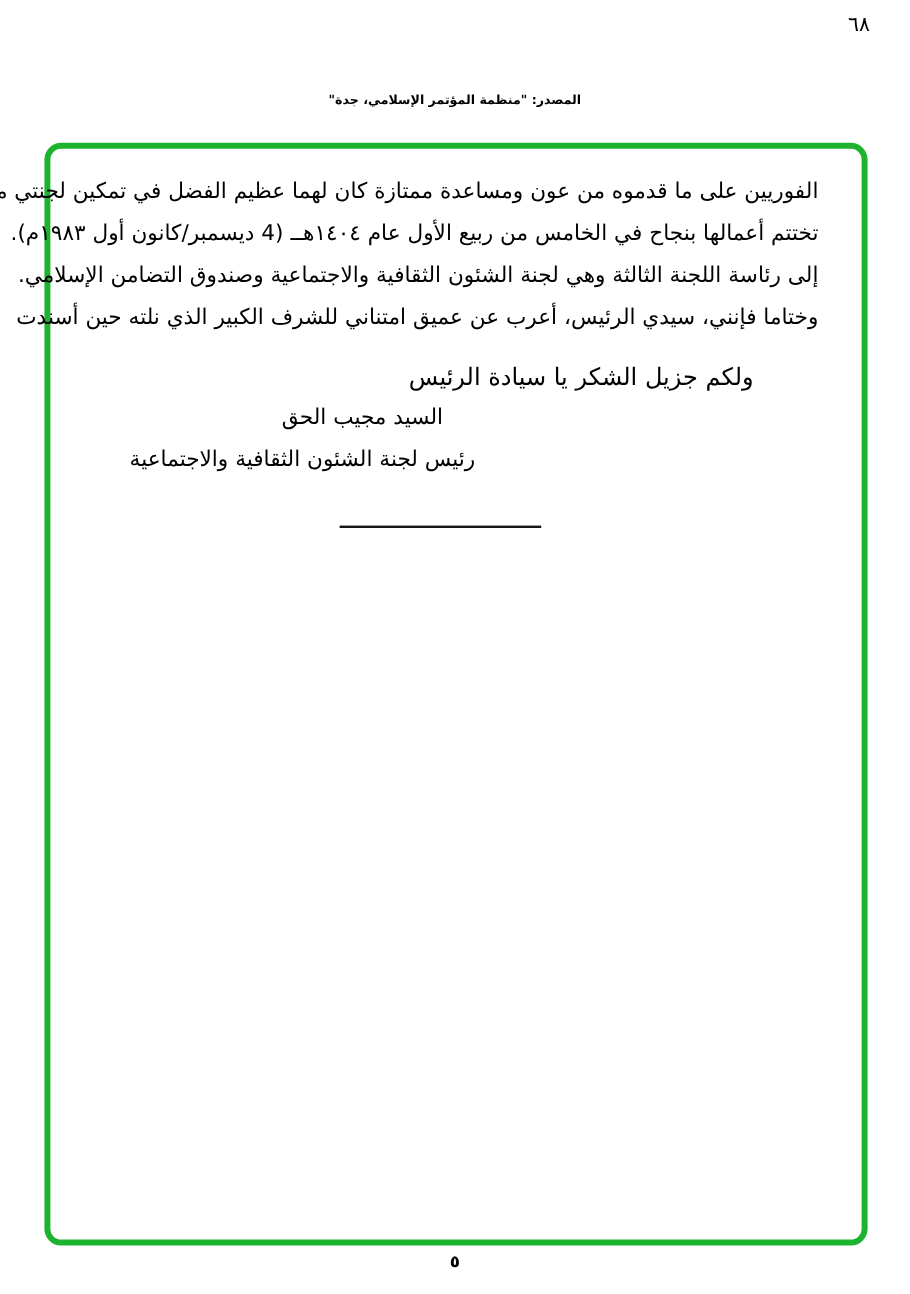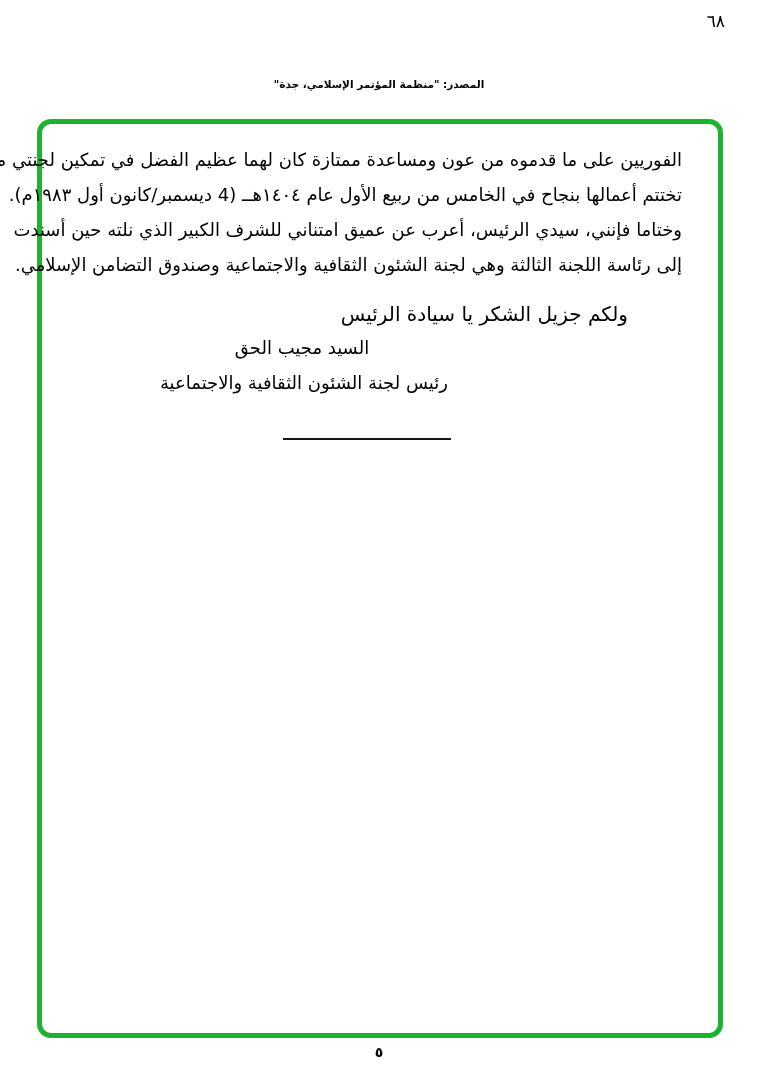--- a/index.html
+++ b/index.html
@@ -48,21 +48,21 @@
   .thanks-line {
     position:absolute; top:178px; right:90px;
     direction:rtl; font-size:20px;
   }
   .sig-name {
     position:absolute; top:213px; left:160px; width:200px;
     text-align:center; direction:rtl; font-size:18px;
   }
   .sig-title {
     position:absolute; top:248px; left:66px; width:340px;
-    text-align:right; direction:rtl; font-size:18px;
+    text-align:left; direction:rtl; font-size:18px;
   }
   .divider {
     position:absolute; top:314px; left:241px; width:168px;
     border-top:2.5px solid #161616;
   }
   .page-num-bottom {
     position:absolute; top:1044px; left:0; right:0;
     text-align:center; font-size:14px; font-weight:bold; direction:rtl;
   }
 </style>
@@ -74,22 +74,22 @@
   <div class="page-num-top">٦٨</div>
 
 
   <div class="header-line2">المصدر:  "منظمة المؤتمر الإسلامي، جدة"</div>
 
   <div class="content-frame" style="border-color: rgb(29, 179, 47);">
 
     <div class="body-text">
       <div class="body-line">الفوريين على ما قدموه من عون ومساعدة ممتازة كان لهما عظيم الفضل في تمكين لجنتي من أن</div>
       <div class="body-line">تختتم أعمالها بنجاح في الخامس من ربيع الأول عام ١٤٠٤هــ (4 ديسمبر/كانون أول ١٩٨٣م).</div>
+      <div class="body-line">إلى رئاسة اللجنة الثالثة وهي لجنة الشئون الثقافية والاجتماعية وصندوق التضامن الإسلامي.</div>
       <div class="body-line">وختاما فإنني، سيدي الرئيس، أعرب عن عميق امتناني للشرف الكبير الذي نلته حين أسندت</div>
-      <div class="body-line">إلى رئاسة اللجنة الثالثة وهي لجنة الشئون الثقافية والاجتماعية وصندوق التضامن الإسلامي.</div>
     </div>
 
     <div class="thanks-line">ولكم جزيل الشكر يا سيادة الرئيس</div>
 
     <div class="sig-name">السيد مجيب الحق</div>
 
     <div class="sig-title">رئيس لجنة الشئون الثقافية والاجتماعية</div>
 
     <div class="divider"></div>
 

